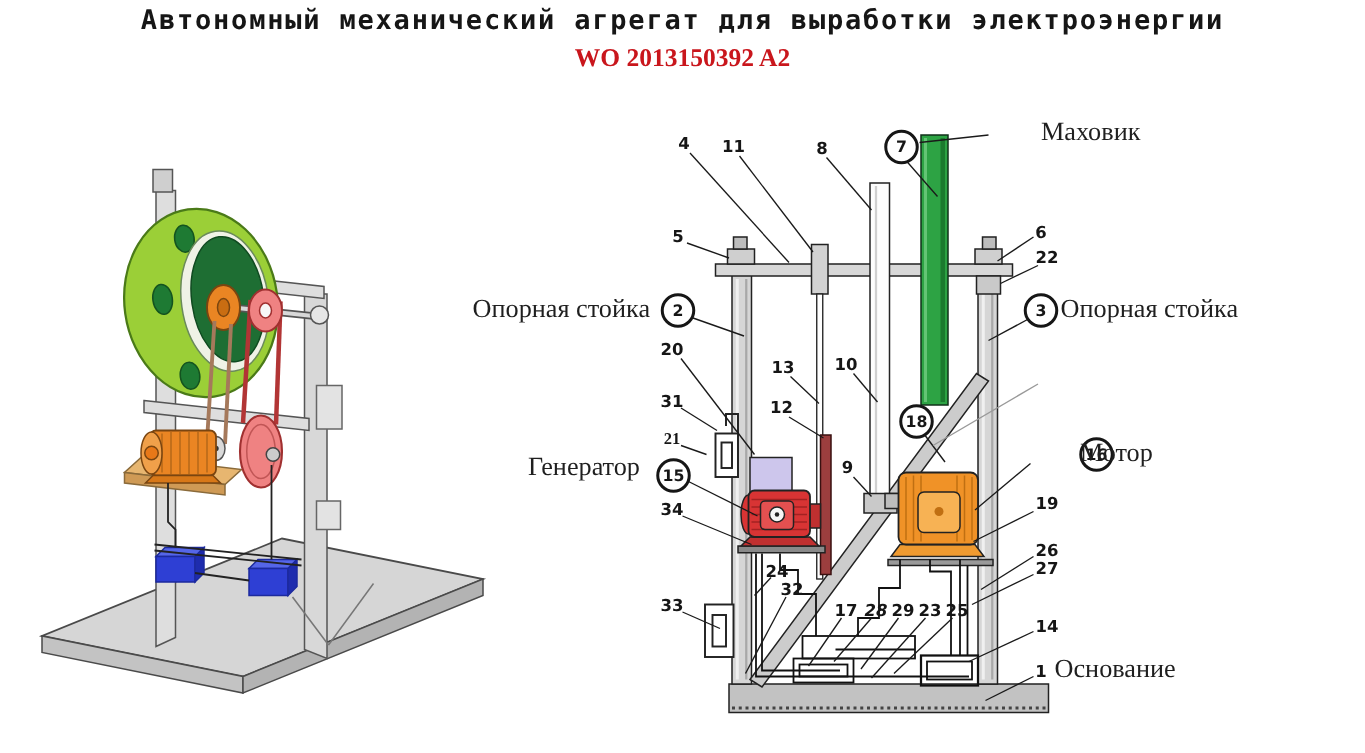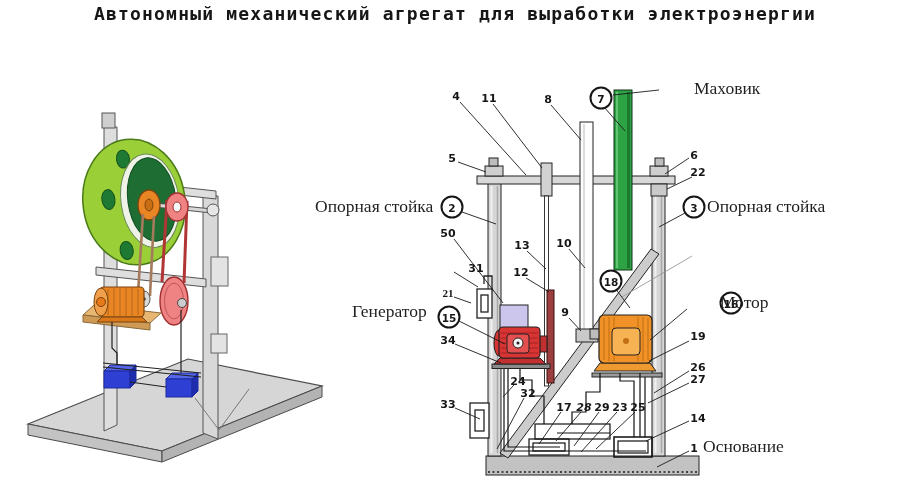--- a/index.html
+++ b/index.html
@@ -246,22 +246,22 @@
       <span class="lbl lbl-num" style="left: 548px; top: 99px;">8</span>
       <span class="lbl lbl-circ" style="left: 601px; top: 98px;">7</span>
       <span class="lbl lbl-text" style="left: 662px; top: 88px; margin-left: 32px;">Маховик</span>
       <span class="lbl lbl-num" style="left: 452px; top: 158px;">5</span>
       <span class="lbl lbl-num" style="left: 694px; top: 155px;">6</span>
       <span class="lbl lbl-num" style="left: 698px; top: 172px;">22</span>
       <span class="lbl lbl-text" style="left: 315px; top: 206px;">Опорная стойка</span>
       <span class="lbl lbl-circ" style="left: 452px; top: 207px;">2</span>
       <span class="lbl lbl-circ" style="left: 694px; top: 207px;">3</span>
       <span class="lbl lbl-text" style="left: 707px; top: 206px;">Опорная стойка</span>
-      <span class="lbl lbl-num" style="left: 448px; top: 233px;">50</span>
-      <span class="lbl lbl-num" style="left: 448px; top: 268px; margin-left: 28px;">31</span>
+      <span class="lbl lbl-num" style="left: 448px; top: 233px;">20</span>
+      <span class="lbl lbl-num" style="left: 448px; top: 268px;">31</span>
       <span class="lbl lbl-num" style="left: 448px; top: 293px; font-family: Liberation Serif, serif;">21</span>
       <span class="lbl lbl-text" style="left: 352px; top: 311px;">Генератор</span>
       <span class="lbl lbl-circ" style="left: 449px; top: 317px;">15</span>
       <span class="lbl lbl-num" style="left: 448px; top: 340px;">34</span>
       <span class="lbl lbl-num" style="left: 448px; top: 404px;">33</span>
       <span class="lbl lbl-num" style="left: 522px; top: 245px;">13</span>
       <span class="lbl lbl-num" style="left: 521px; top: 272px;">12</span>
       <span class="lbl lbl-num" style="left: 564px; top: 243px;">10</span>
       <span class="lbl lbl-num" style="left: 565px; top: 312px;">9</span>
       <span class="lbl lbl-circ" style="left: 611px; top: 281px;">18</span>
@@ -276,13 +276,14 @@
       <span class="lbl lbl-num" style="left: 518px; top: 381px;">24</span>
       <span class="lbl lbl-num" style="left: 528px; top: 393px;">32</span>
       <span class="lbl lbl-num" style="left: 564px; top: 407px;">17</span>
       <span class="lbl lbl-num" style="left: 584px; top: 407px; font-style: italic;">28</span>
       <span class="lbl lbl-num" style="left: 602px; top: 407px;">29</span>
       <span class="lbl lbl-num" style="left: 620px; top: 407px;">23</span>
       <span class="lbl lbl-num" style="left: 638px; top: 407px;">25</span>
     </div>
 
   <div class="title">Автономный механический агрегат для выработки электроэнергии</div>
+  <div class="patent">WO 2013150392 A2</div>
 </div>
 
 </body></html>

